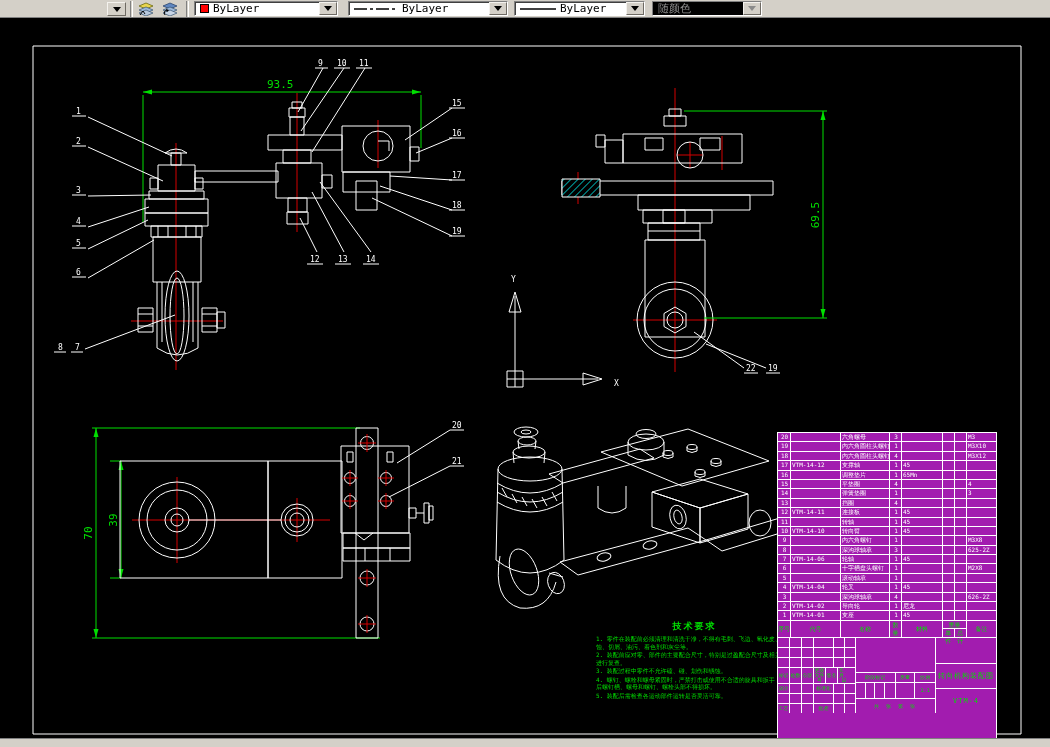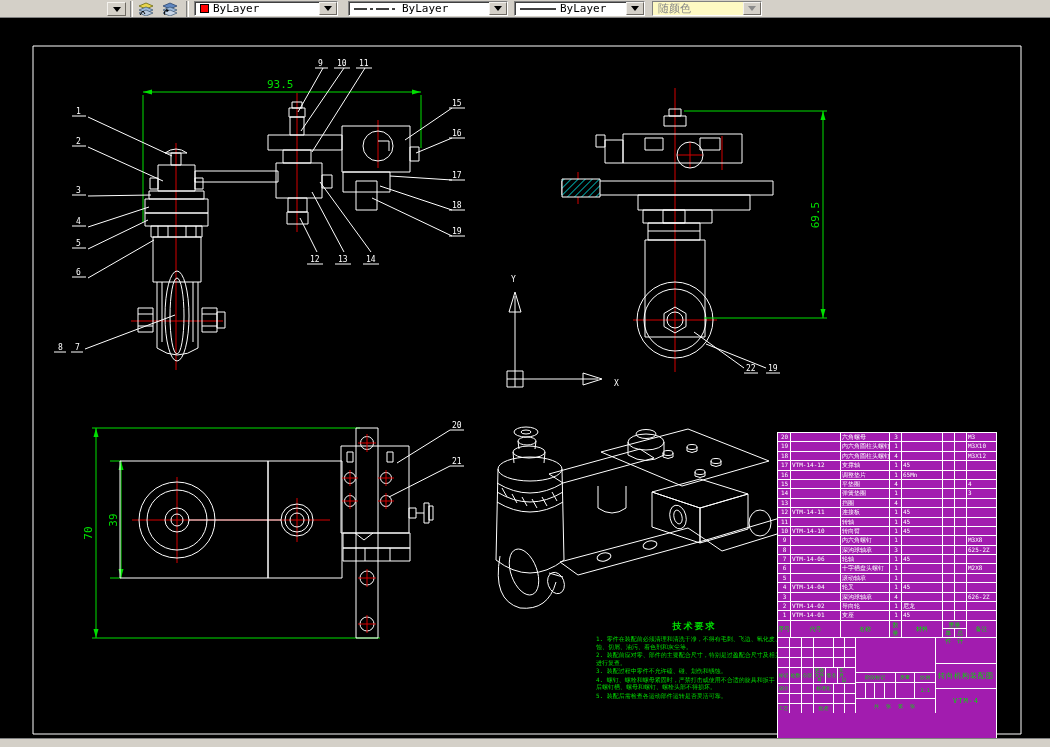--- a/index.html
+++ b/index.html
@@ -35,21 +35,21 @@
   }
   .combo .swatch{width:9px;height:9px;margin:0 4px 0 5px;border:1px solid #000;}
   .combo .lt-preview{margin:0 4px 0 5px;}
   .combo .cb-label{white-space:nowrap;}
   .combo .cb-arrow{
     position:absolute;right:0;top:0;bottom:0;width:18px;background:#d4d0c8;
     border-top:1px solid #f4f2ee;border-left:1px solid #f4f2ee;
     border-right:1px solid #6e6a63;border-bottom:1px solid #6e6a63;
     display:flex;align-items:center;justify-content:center;
   }
-  .combo.disabled{background:#fef9c3;color:#8a8a8a;box-shadow:none;}
+  .combo.disabled{background:#000000;color:#8a8a8a;box-shadow:none;}
   
   .statusbar{position:absolute;left:0;bottom:0;width:1050px;height:9px;background:#d4d0c8;border-top:1px solid #808080;z-index:5;}
   
   svg.draw{position:absolute;left:0;top:0;}
   svg.draw *{vector-effect:non-scaling-stroke;}
   .w{stroke:#fff;fill:none;stroke-width:1;}
   .r{stroke:#d40000;fill:none;stroke-width:1;}
   .g{stroke:#00df00;fill:none;stroke-width:1;}
   .gf{fill:#00df00;stroke:none;}
   .gt{fill:#00df00;font-size:11px;font-family:"DejaVu Sans Mono",monospace;}

